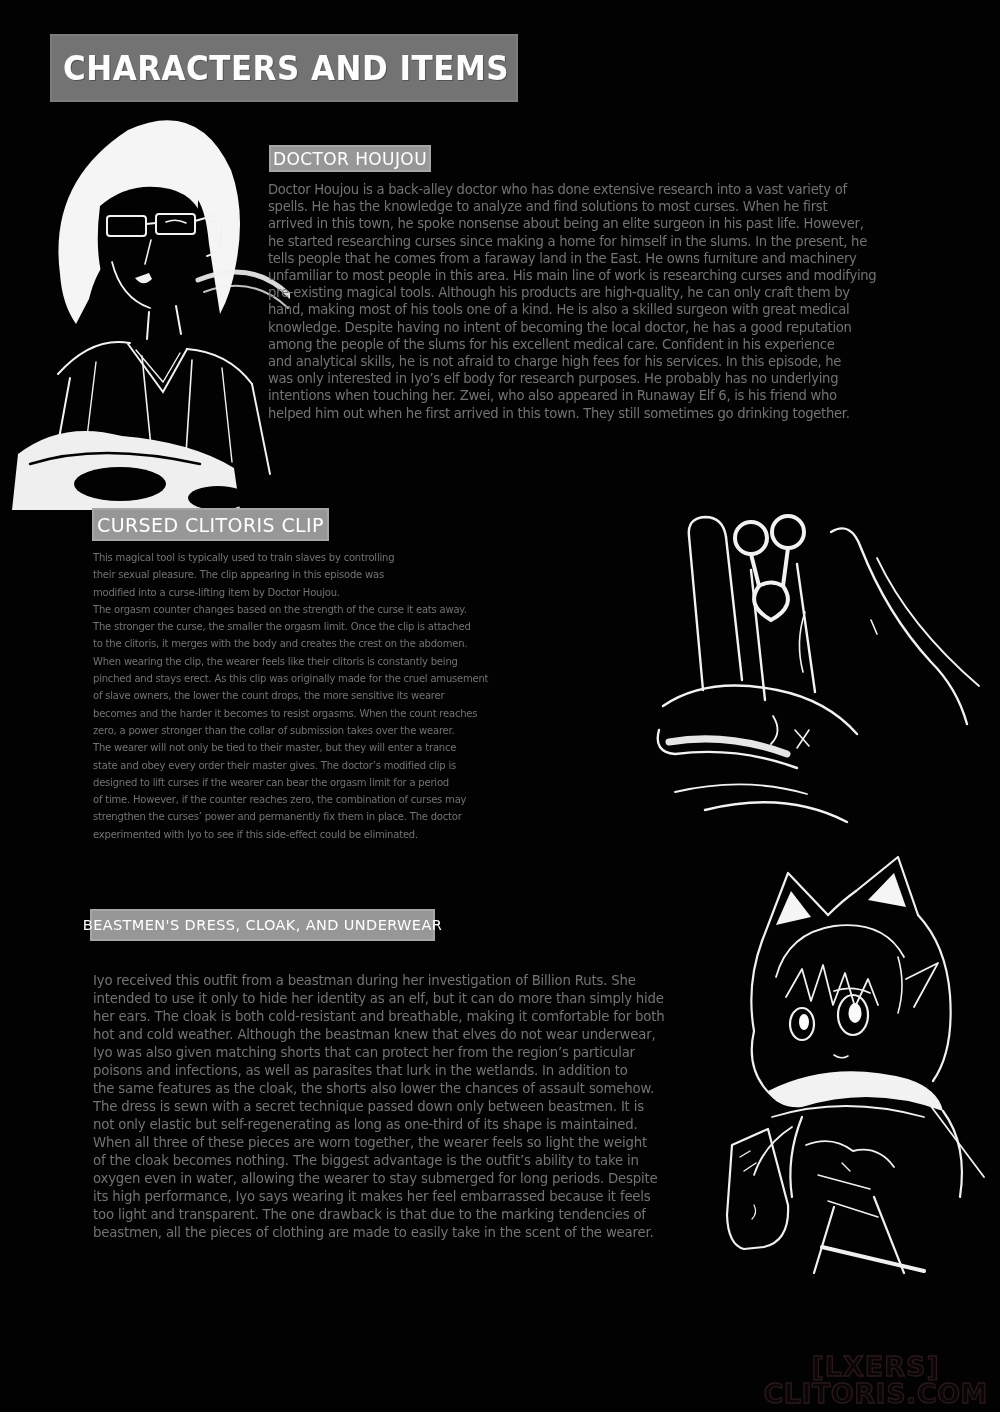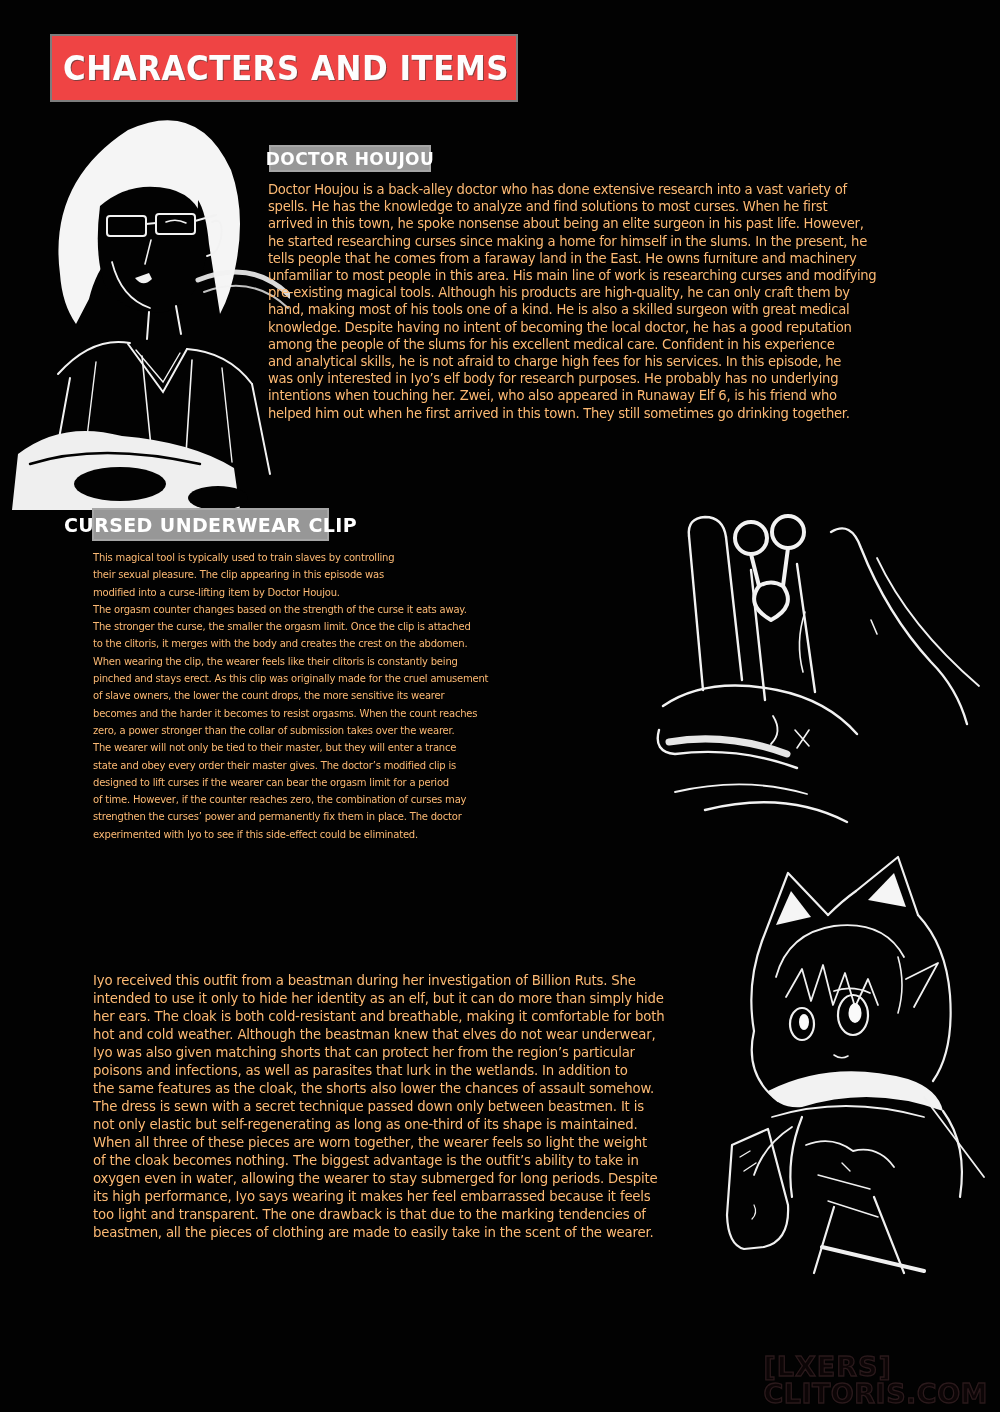--- a/index.html
+++ b/index.html
@@ -4,43 +4,43 @@
 <style>
   html,body { margin:0; padding:0; background:#000; }
   .page {
     position:relative; width:1000px; height:1412px; overflow:hidden;
     background:#020202;
     font-family:"DejaVu Sans", "Liberation Sans", sans-serif;
   }
   
   .banner {
     position:absolute; left:50px; top:34px; width:468px; height:68px;
-    background:#ef4444; box-shadow:0 0 0 2px #7d7d7d inset;
+    background:#737373; box-shadow:0 0 0 2px #7d7d7d inset;
     display:flex; align-items:center; padding-left:13px; box-sizing:border-box;
   }
   .banner .title {
     margin:0; color:#fdfdfd; font-size:31px; font-weight:bold;
     letter-spacing:0.5px; transform:scaleY(1.08); transform-origin:left center;
     text-shadow:1px 1px 0 rgba(60,60,60,.6);
     white-space:nowrap;
   }
   
   .sec-label {
-    position:absolute; background:#979797; color:#ffffff; font-weight:bold;
+    position:absolute; background:#979797; color:#ffffff; font-weight:normal;
     display:flex; align-items:center; justify-content:center;
     box-sizing:border-box; white-space:nowrap;
     box-shadow:0 0 0 2px #a6a6a6 inset;
     letter-spacing:0.4px;
   }
   #label-doctor { left:269px; top:145px; width:162px; height:27px; font-size:17px; }
   #label-clip   { left:92px;  top:508px; width:237px; height:33px; font-size:19px; }
   #label-beast  { left:90px;  top:909px; width:345px; height:32px; font-size:14.5px; }
   
   .para {
-    position:absolute; color:#fdba74; white-space:pre-line;
+    position:absolute; color:#737373; white-space:pre-line;
     text-rendering:optimizeLegibility;
   }
   #para-doctor {
     left:268px; top:181px; width:690px;
     font-size:13.2px; line-height:17.2px; letter-spacing:-0.3px;
   }
   #para-clip {
     left:93px; top:549px; width:600px;
     font-size:10px; line-height:17.3px; letter-spacing:-0.2px;
   }
@@ -51,21 +51,21 @@
   
   .illust { position:absolute; }
   #illust-doctor { left:0;    top:112px; }
   #illust-clip   { left:645px; top:492px; }
   #illust-girl   { left:692px; top:845px; }
   .illust path, .illust line, .illust circle, .illust ellipse, .illust polyline {
     vector-effect:non-scaling-stroke;
   }
   
   .watermark {
-    position:absolute; right:12px; bottom:4px; 
+    position:absolute; right:12px; bottom:4px; text-align:center;
     font-weight:bold; line-height:1.02; color:#0c0506;
     -webkit-text-stroke:1.3px #2b1a1c;
     text-shadow:0 0 1px #1f1213;
   }
   .watermark .wm1 { font-size:27px; letter-spacing:1px; }
   .watermark .wm2 { font-size:27px; letter-spacing:0.5px; }
 </style>
 </head>
 <body>
 
@@ -129,21 +129,21 @@
 pre-existing magical tools. Although his products are high-quality, he can only craft them by
 hand, making most of his tools one of a kind. He is also a skilled surgeon with great medical
 knowledge. Despite having no intent of becoming the local doctor, he has a good reputation
 among the people of the slums for his excellent medical care. Confident in his experience
 and analytical skills, he is not afraid to charge high fees for his services. In this episode, he
 was only interested in Iyo’s elf body for research purposes. He probably has no underlying
 intentions when touching her. Zwei, who also appeared in Runaway Elf 6, is his friend who
 helped him out when he first arrived in this town. They still sometimes go drinking together.</div>
 
   <div class="sec-label" id="label-clip">
-    <span>CURSED UNDERWEAR CLIP</span>
+    <span>CURSED CLITORIS CLIP</span>
   </div>
   <div class="para" id="para-clip">This magical tool is typically used to train slaves by controlling
 their sexual pleasure. The clip appearing in this episode was
 modified into a curse-lifting item by Doctor Houjou.
 The orgasm counter changes based on the strength of the curse it eats away.
 The stronger the curse, the smaller the orgasm limit. Once the clip is attached
 to the clitoris, it merges with the body and creates the crest on the abdomen.
 When wearing the clip, the wearer feels like their clitoris is constantly being
 pinched and stays erect. As this clip was originally made for the cruel amusement
 of slave owners, the lower the count drops, the more sensitive its wearer
@@ -178,20 +178,23 @@
 
     <path d="M18,214 Q62,184 132,198 Q182,208 212,242"></path>
     <path d="M14,238 Q8,260 30,262 Q92,254 152,276"></path>
     <path d="M24,250 Q82,240 142,262" stroke-width="7" opacity="0.95"></path>
     <path d="M60,318 Q140,298 202,330"></path>
     <path d="M30,300 Q100,284 162,302" stroke-width="1.8"></path>
     <path d="M128,224 Q138,240 126,252" stroke-width="1.8"></path>
     <path d="M150,238 L164,254 M164,238 L152,256" stroke-width="1.6"></path>
   </svg>
 
+  <div class="sec-label" id="label-beast">
+    <span>BEASTMEN'S DRESS, CLOAK, AND UNDERWEAR</span>
+  </div>
   <div class="para" id="para-beast">Iyo received this outfit from a beastman during her investigation of Billion Ruts. She
 intended to use it only to hide her identity as an elf, but it can do more than simply hide
 her ears. The cloak is both cold-resistant and breathable, making it comfortable for both
 hot and cold weather. Although the beastman knew that elves do not wear underwear,
 Iyo was also given matching shorts that can protect her from the region’s particular
 poisons and infections, as well as parasites that lurk in the wetlands. In addition to
 the same features as the cloak, the shorts also lower the chances of assault somehow.
 The dress is sewn with a secret technique passed down only between beastmen. It is
 not only elastic but self-regenerating as long as one-third of its shape is maintained.
 When all three of these pieces are worn together, the wearer feels so light the weight

